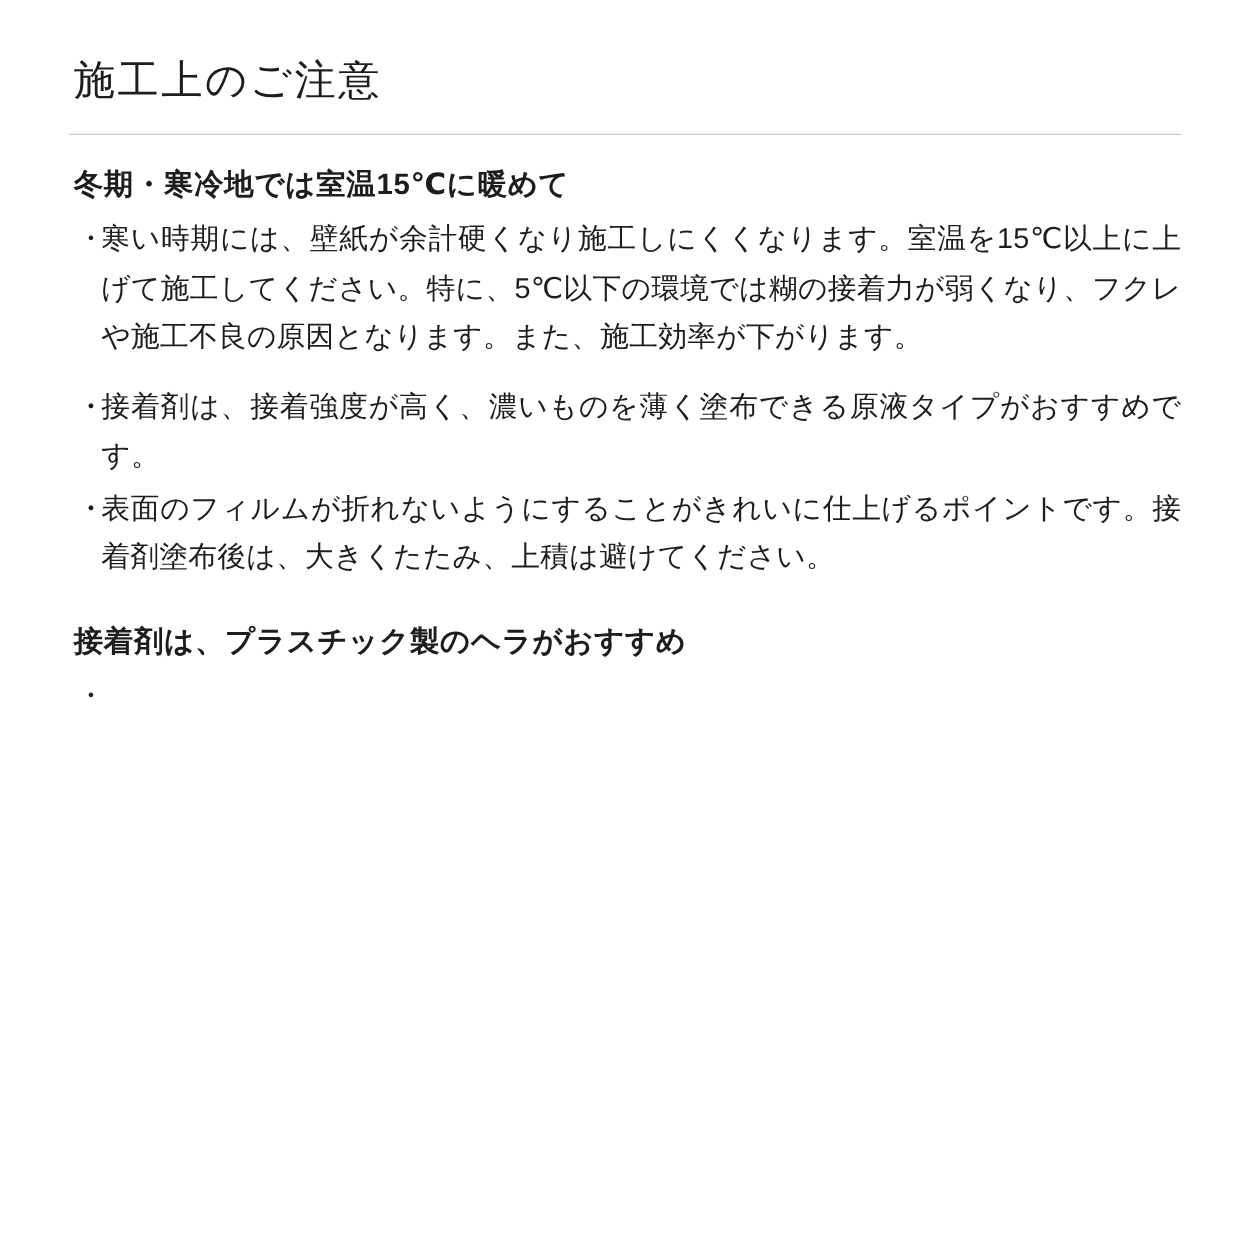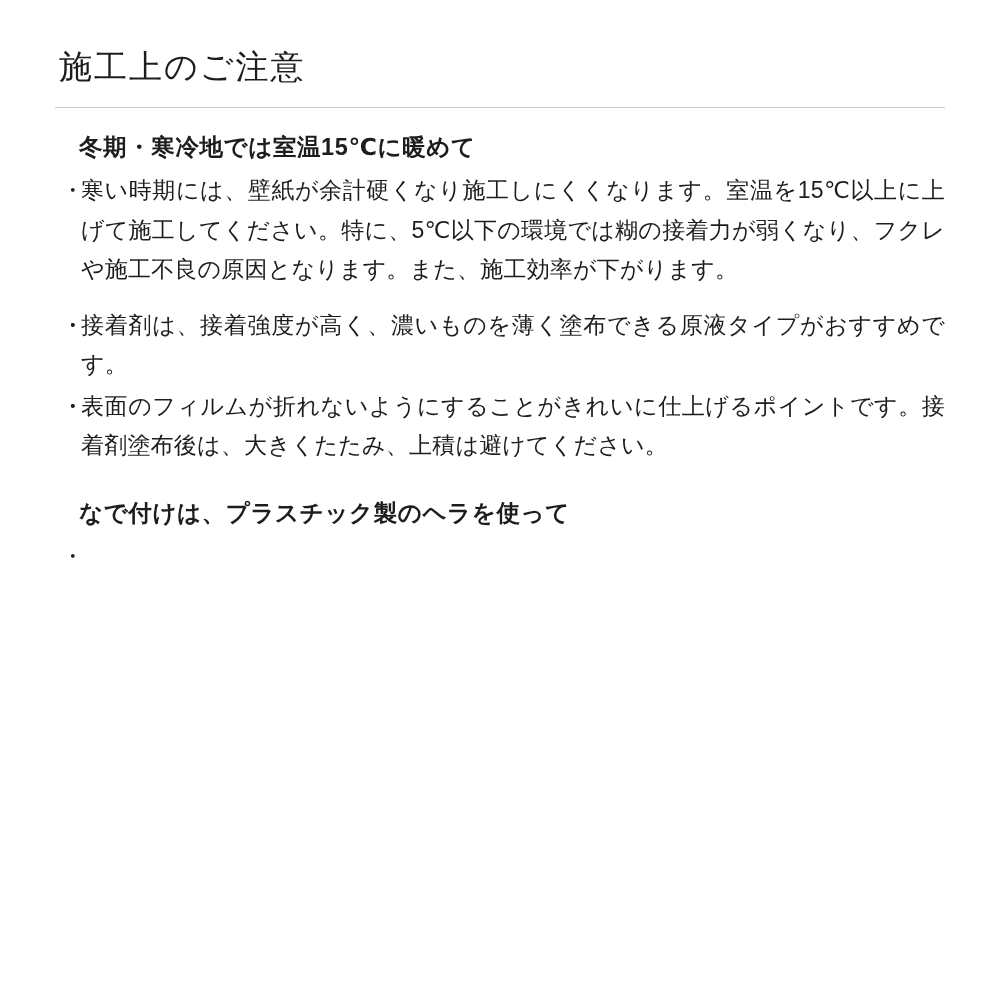--- a/index.html
+++ b/index.html
@@ -21,41 +21,42 @@
     box-sizing: border-box;
     padding: 40px 55px 0 55px;
   }
   .page-title {
     font-size: 33px;
     font-weight: 500;
     letter-spacing: 2px;
     color: #1d1d1b;
     margin: 6px 0 0 4px;
     line-height: 1.3;
+    font-family: Liberation Mono, monospace;
   }
   .title-rule {
     border: 0;
     border-top: 1px solid #c9c9c9;
     margin: 18px 0 0 0;
     width: 890px;
   }
   .content {
     margin-top: 22px;
     padding-left: 4px;
   }
   .section {
     margin-bottom: 16px;
   }
   .section-heading {
     font-size: 23.5px;
     font-weight: bold;
     color: #1d1d1b;
     letter-spacing: 0.6px;
     line-height: 1.5;
-    margin: 0 0 6px 20px;
+    margin: 0 0 6px 0;
   }
   .bullets {
     list-style: none;
     margin: 0;
     padding: 0;
   }
   .bullet {
     position: relative;
     font-size: 23px;
     line-height: 1.72;
@@ -119,21 +120,21 @@
         <li class="bullet">
           <span class="dot">・</span>
           <span>表面のフィルムが折れないようにすることがきれいに仕上げるポイントです。接着剤塗布後は、大きくたたみ、上積は避けてください。</span>
         </li>
       </ul>
     </div>
 
     <div class="spacer-lg"></div>
 
     <div class="section">
-      <h2 class="section-heading">なで付けは、プラスチック製のヘラを使って</h2>
+      <h2 class="section-heading">接着剤は、プラスチック製のヘラがおすすめ</h2>
       <ul class="bullets">
         <li class="bullet">
           <span class="dot">・</span>
         </li>
       </ul>
     </div>
 
   </div>
 </div>
 

